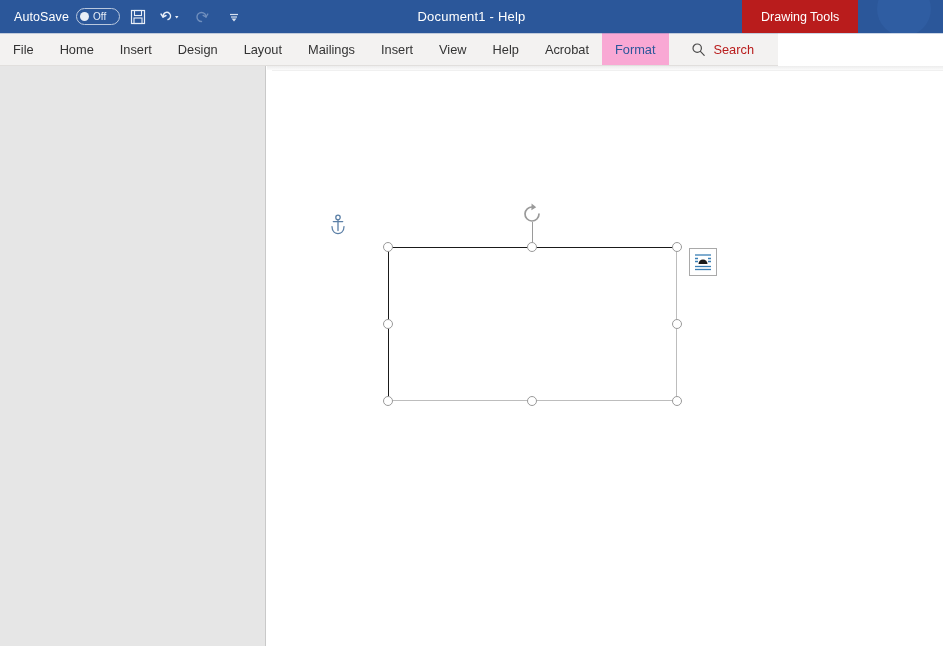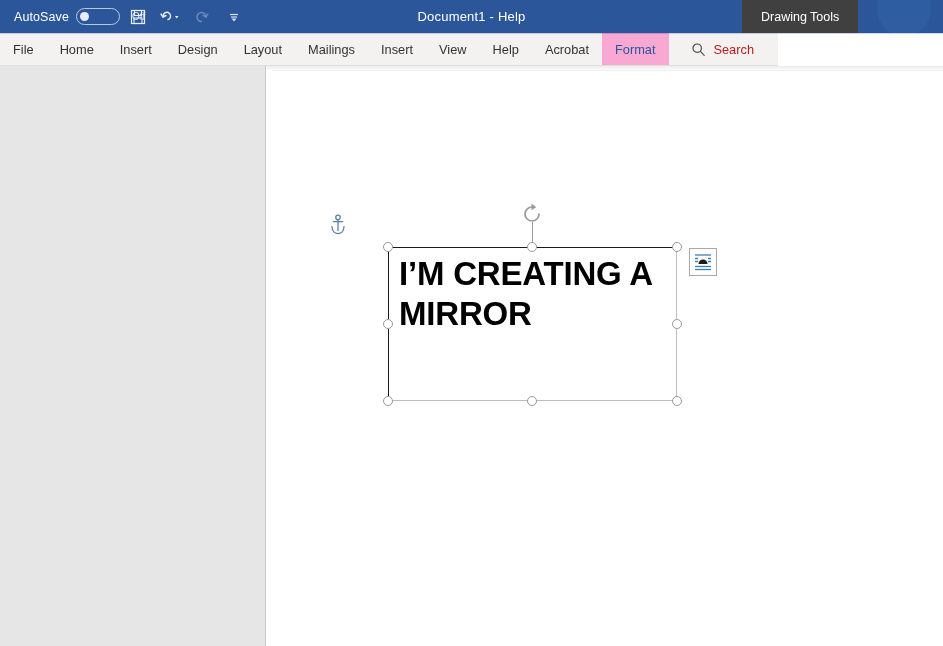--- a/index.html
+++ b/index.html
@@ -68,21 +68,20 @@
   .autosave-knob {
     width: 9px; height: 9px;
     border-radius: 50%;
     background: #e8eef7;
     flex: none;
   }
   .autosave-state {
     color: #e8eef7;
     font-size: 10px;
     line-height: 1;
-    margin-left: 39px;
   }
 
   .qat-btn {
     width: 28px; height: 26px;
     display: flex;
     align-items: center;
     justify-content: center;
     margin-left: 4px;
   }
   .qat-btn svg { display: block; }
@@ -98,21 +97,21 @@
     pointer-events: none;
   }
 
   .contextual-tab-title {
     position: absolute;
     left: 742px; top: 0;
     height: 33px;
     padding: 0 19px;
     display: flex;
     align-items: center;
-    background: #404040;
+    background: #b91c1c;
     color: #ffffff;
     font-size: 12.5px;
     z-index: 2;
   }
 
   
   .tabbar {
     position: absolute;
     left: 0; top: 33px;
     width: 778px; height: 33px;
@@ -371,21 +370,20 @@
       <div class="rotate-stem"></div>
       <div class="rotate-handle">
         <svg width="26" height="26" viewBox="0 0 26 26">
           <path d="M19 13 A7 7 0 1 1 12.4 6.0" fill="none" stroke="#9a9a9a" stroke-width="1.7" stroke-linecap="round"></path>
           <path d="M11.6 2.6 L16.2 6.2 L11.4 9.2 Z" fill="#9a9a9a"></path>
         </svg>
       </div>
 
       <div class="shape-box"></div>
 
-      <div class="shape-text">I’M CREATING A MIRROR</div>
 
       <div class="handle h-tl"></div>
       <div class="handle h-tc"></div>
       <div class="handle h-tr"></div>
       <div class="handle h-ml"></div>
       <div class="handle h-mr"></div>
       <div class="handle h-bl"></div>
       <div class="handle h-bc"></div>
       <div class="handle h-br"></div>
     </div>

